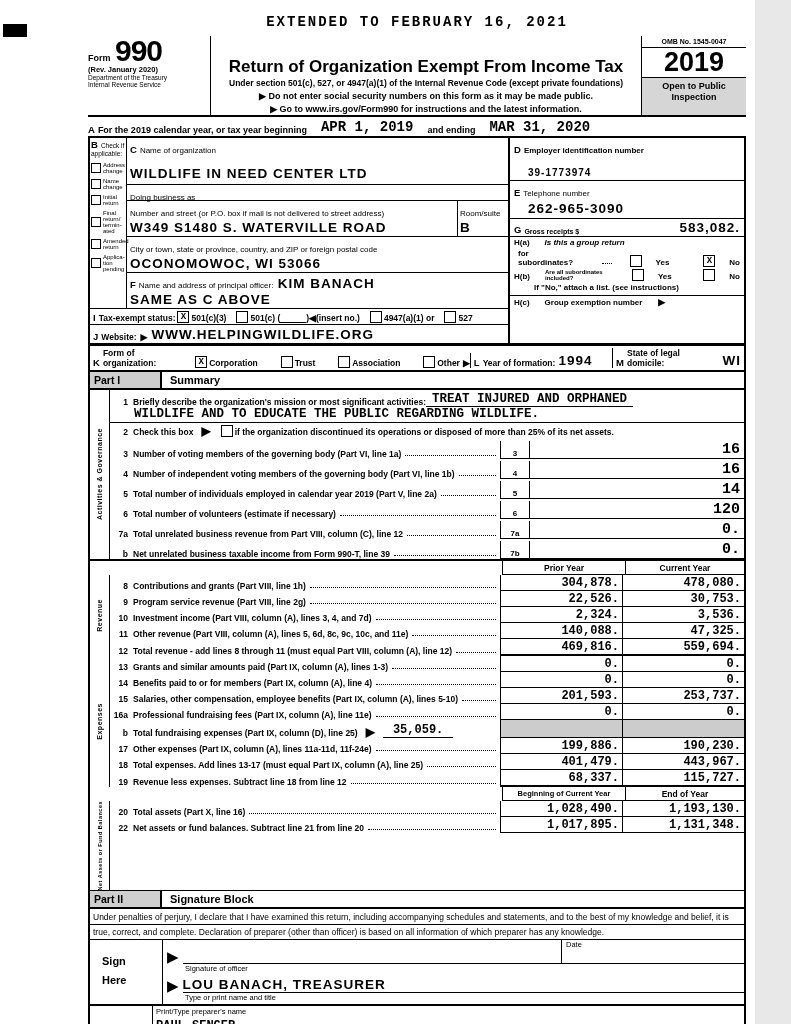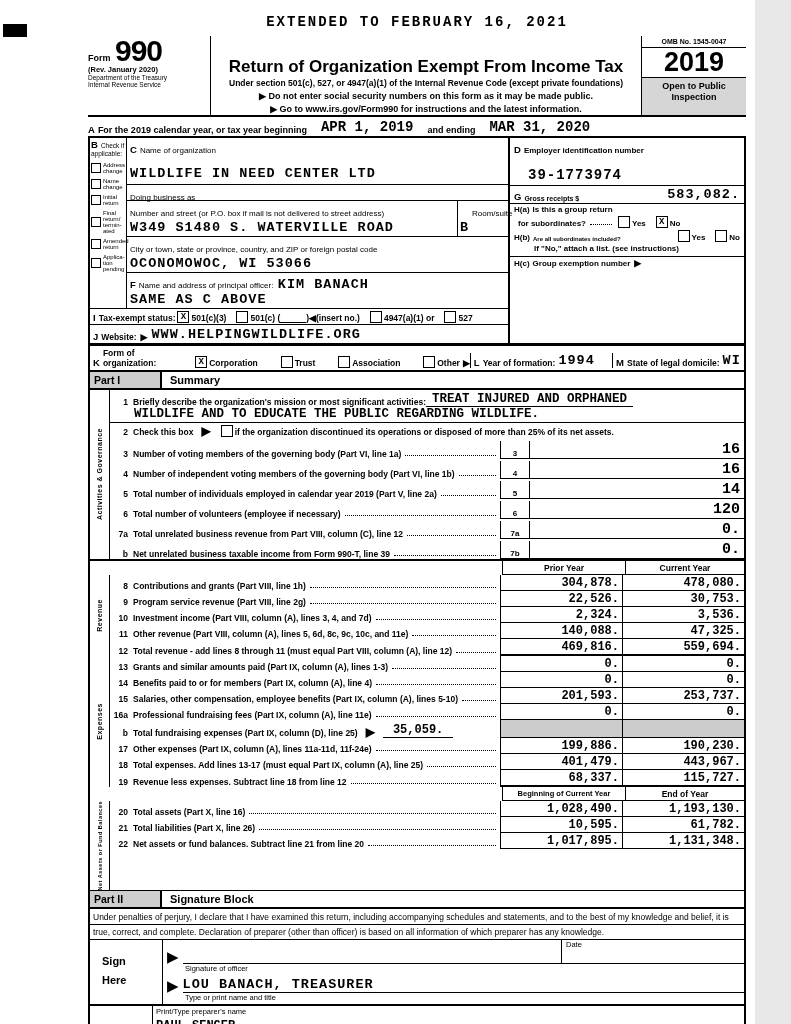--- a/index.html
+++ b/index.html
@@ -40,26 +40,26 @@
   .colL{flex:1;display:flex;flex-direction:column;}
   .colR{width:234px;border-left:2px solid #000;display:flex;flex-direction:column;}
   .bc{display:flex;}
   .colB{width:34px;padding:1px 1px;}
   .colB .bt{font:bold 8px "Liberation Sans",sans-serif;line-height:1;}
   .cbi{display:flex;align-items:center;font:6px "Liberation Sans",sans-serif;margin-top:4px;line-height:1;}
   .cbi .cb{width:8px;height:8px;margin:0 2px 0 0;}
   .colC{flex:1;border-left:1.5px solid #000;display:flex;flex-direction:column;}
   .crow{padding:1px 3px;}
   .bb1{border-bottom:1.5px solid #000;}
-  .typed13{font-family:Liberation Mono, monospace;font-weight:bold;font-size:13.5px;letter-spacing:1px;}
+  .typed13{font-family:Liberation Sans, sans-serif;font-weight:bold;font-size:13.5px;letter-spacing:1px;}
   .typed12{font-family:"Liberation Mono","DejaVu Sans Mono",monospace;font-weight:bold;font-size:12px;}
   .street{display:flex;}
   .room{width:46px;border-left:1.5px solid #000;padding:1px 2px;}
   .dcell{padding:1px 4px;}
-  .hrow{display:flex;align-items:flex-end;font:bold 8px "Liberation Sans",sans-serif;padding:1px 4px;}
+  .hrow{display:flex;align-items:flex-end;font:bold 8px "Liberation Sans",sans-serif;padding:1px 4px;gap:12px;}
   .ij{display:flex;align-items:flex-end;border-top:1.5px solid #000;padding:2px 3px 1px 3px;font:bold 8.5px "Liberation Sans",sans-serif;}
   .klm{display:flex;align-items:flex-end;border-top:2px solid #000;border-bottom:2.5px solid #000;padding:2px 3px;font:bold 8.5px "Liberation Sans",sans-serif;}
   .klm .cellL{width:146px;border-left:1.5px solid #000;padding-left:3px;display:flex;align-items:flex-end;}
   .klm .cellM{width:132px;border-left:1.5px solid #000;padding-left:3px;display:flex;align-items:flex-end;}
   
   .partbar{display:flex;align-items:stretch;border-bottom:2.5px solid #000;}
   .partbox{width:62px;background:#cfcfcf;border-right:2px solid #000;font:bold 10.5px "Liberation Sans",sans-serif;padding:2px 4px;}
   .parttitle{font:bold 11px "Liberation Sans",sans-serif;padding:2px 8px;}
   
   .sec{display:flex;}
@@ -183,21 +183,21 @@
               </div>
               <div class="crow bb1" style="height:13px;">
                 <span class="lab" style="font-weight:normal;">Doing business as</span>
               </div>
               <div class="street bb1">
                 <div class="crow" style="flex:1;">
                   <span class="lab" style="font-weight:normal;">Number and street (or P.O. box if mail is not delivered to street address)</span>
                   <div class="typed13">W349 S1480 S. WATERVILLE ROAD</div>
                 </div>
                 <div class="room">
-                  <span class="lab" style="font-weight:normal;margin-left:12px;">Room/suite</span>
+                  <span class="lab" style="font-weight:normal;">Room/suite</span>
                   <div class="typed13">B</div>
                 </div>
               </div>
               <div class="crow bb1">
                 <span class="lab" style="font-weight:normal;">City or town, state or province, country, and ZIP or foreign postal code</span>
                 <div class="typed13">OCONOMOWOC, WI  53066</div>
               </div>
               <div class="crow">
                 <span class="ltr">F</span><span class="lab" style="font-weight:normal;">Name and address of principal officer:</span>
                 <span class="typed13">KIM BANACH</span>
@@ -227,31 +227,35 @@
           <div class="ij">
             <span class="ltr">J</span>
             <span>Website:</span>
             <span class="arr" style="margin:0 4px;">▶</span>
             <span class="typed13">WWW.HELPINGWILDLIFE.ORG</span>
           </div>
         </div>
         <div class="colR">
           <div class="dcell bb1" style="padding-bottom:2px;">
             <span class="ltr">D</span><span class="lab">Employer identification number</span>
-            <div class="typed13" style="margin:10px 0 0 14px;font-size:14px;">39-1773974</div>
+            <div class="typed13" style="margin:10px 0 0 14px;font-size:10px;">39-1773974</div>
+          </div>
+          <div class="dcell bb1">
+            <span class="ltr">E</span><span class="lab" style="font-weight:normal;">Telephone number</span>
+            <div class="typed13" style="margin:1px 0 1px 14px;">262-965-3090</div>
           </div>
           <div class="dcell bb1 row">
             <span class="ltr">G</span>
               <span class="lab" style="font-size:7px;">Gross receipts $</span>
             <span style="flex:1"></span>
             <span class="typed13">583,082.</span>
           </div>
           <div class="hrow">
             <span class="ltr" style="font-size:8px;">H(a)</span>
-            <span style="font-weight:normal;font-weight:bold;">Is this a group return</span>
+            <span style="font-weight:normal;font-weight:bold;font-style:italic;">Is this a group return</span>
           </div>
           <div class="hrow" style="padding-left:8px;">
             <span>for subordinates?</span>
             <span class="lead" style="max-width:22px;"></span>
             <span class="cb"></span>
               <span>Yes</span>
             <span class="gap4"></span>
             <span class="cb"><span>X</span></span>
               <span>No</span>
           </div>
@@ -344,21 +348,21 @@
           </div>
           <div class="crow2">
             <span class="num">5</span>
             <span>Total number of individuals employed in calendar year 2019 (Part V, line 2a)</span>
               <span class="lead"></span>
             <span class="nbox">5</span>
             <span class="vbox mono">14</span>
           </div>
           <div class="crow2">
             <span class="num">6</span>
-            <span>Total number of volunteers (employee if necessary)</span>
+            <span>Total number of volunteers (estimate if necessary)</span>
               <span class="lead"></span>
             <span class="nbox">6</span>
             <span class="vbox mono">120</span>
           </div>
           <div class="crow2">
             <span class="num">7a</span>
             <span>Total unrelated business revenue from Part VIII, column (C), line 12</span>
               <span class="lead"></span>
             <span class="nbox">7a</span>
             <span class="vbox mono">0.</span>
@@ -498,27 +502,20 @@
           </div>
         <div class="secbody">
           <div class="mrow">
             <span class="num">20</span>
             <span>Total assets (Part X, line 16)</span>
               <span class="lead"></span>
             <span class="mcell mono">1,028,490.</span>
             <span class="mcell mono">1,193,130.</span>
           </div>
           <div class="mrow">
-            <span class="num">21</span>
-            <span>Total liabilities (Part X, line 26)</span>
-              <span class="lead"></span>
-            <span class="mcell mono">10,595.</span>
-            <span class="mcell mono">61,782.</span>
-          </div>
-          <div class="mrow">
             <span class="num">22</span>
             <span>Net assets or fund balances. Subtract line 21 from line 20</span>
               <span class="lead"></span>
             <span class="mcell mono">1,017,895.</span>
             <span class="mcell mono">1,131,348.</span>
           </div>
         </div>
       </div>
 
       <div class="partbar" style="border-top:1.5px solid #000;">

